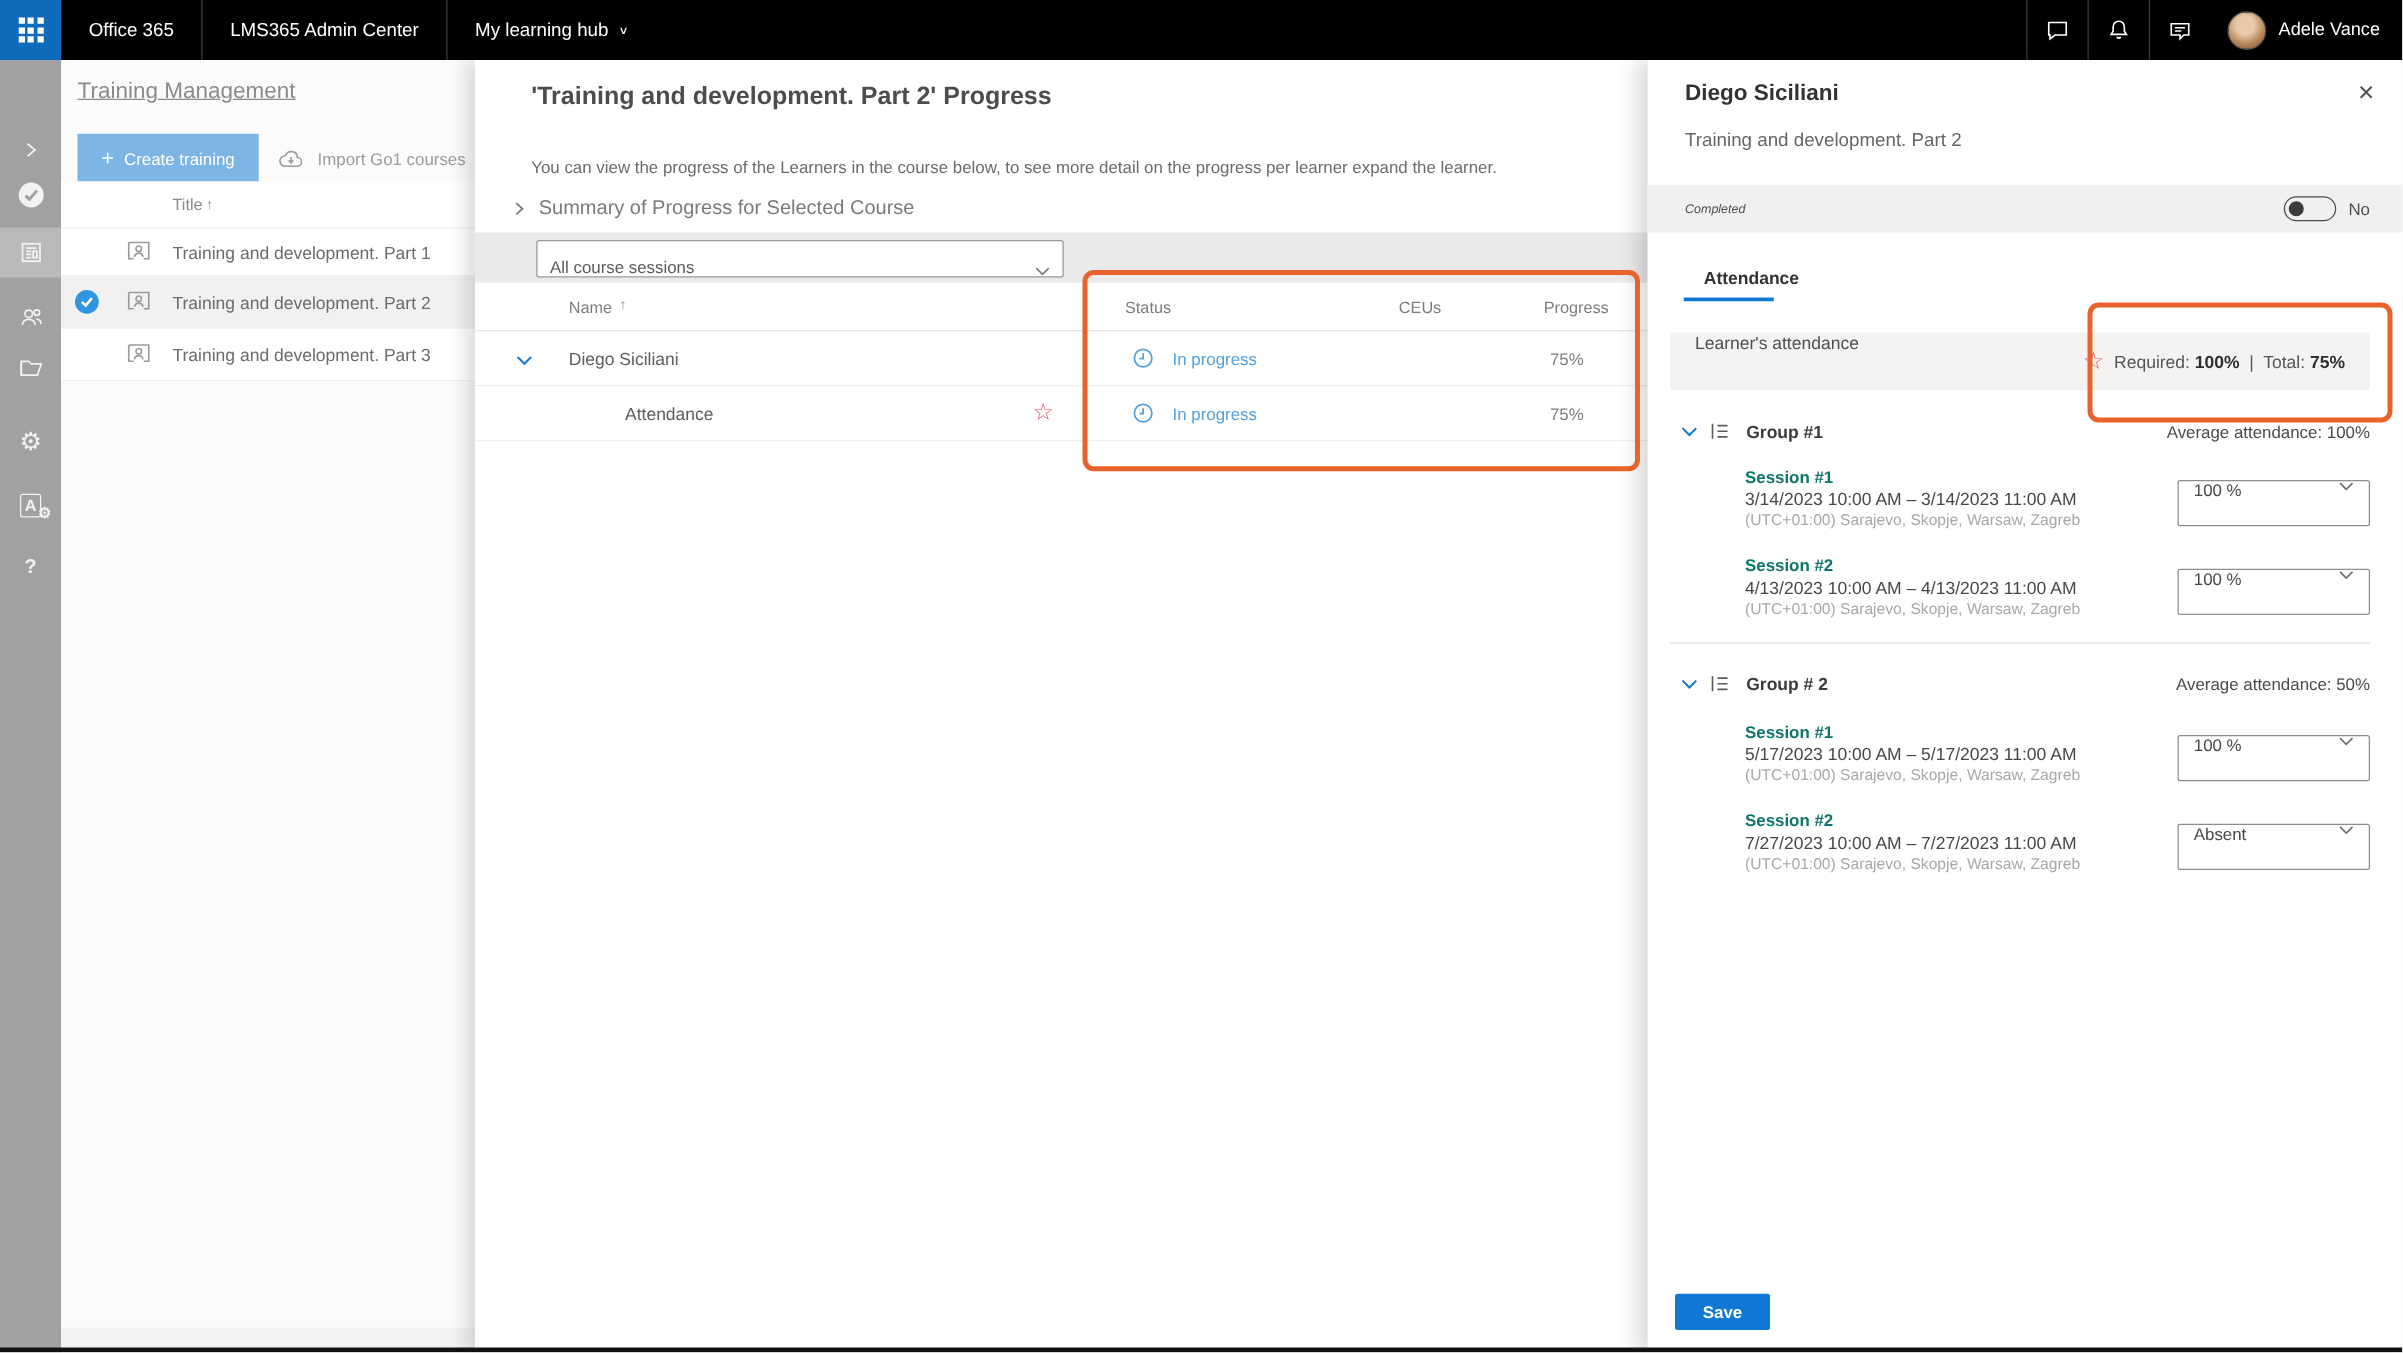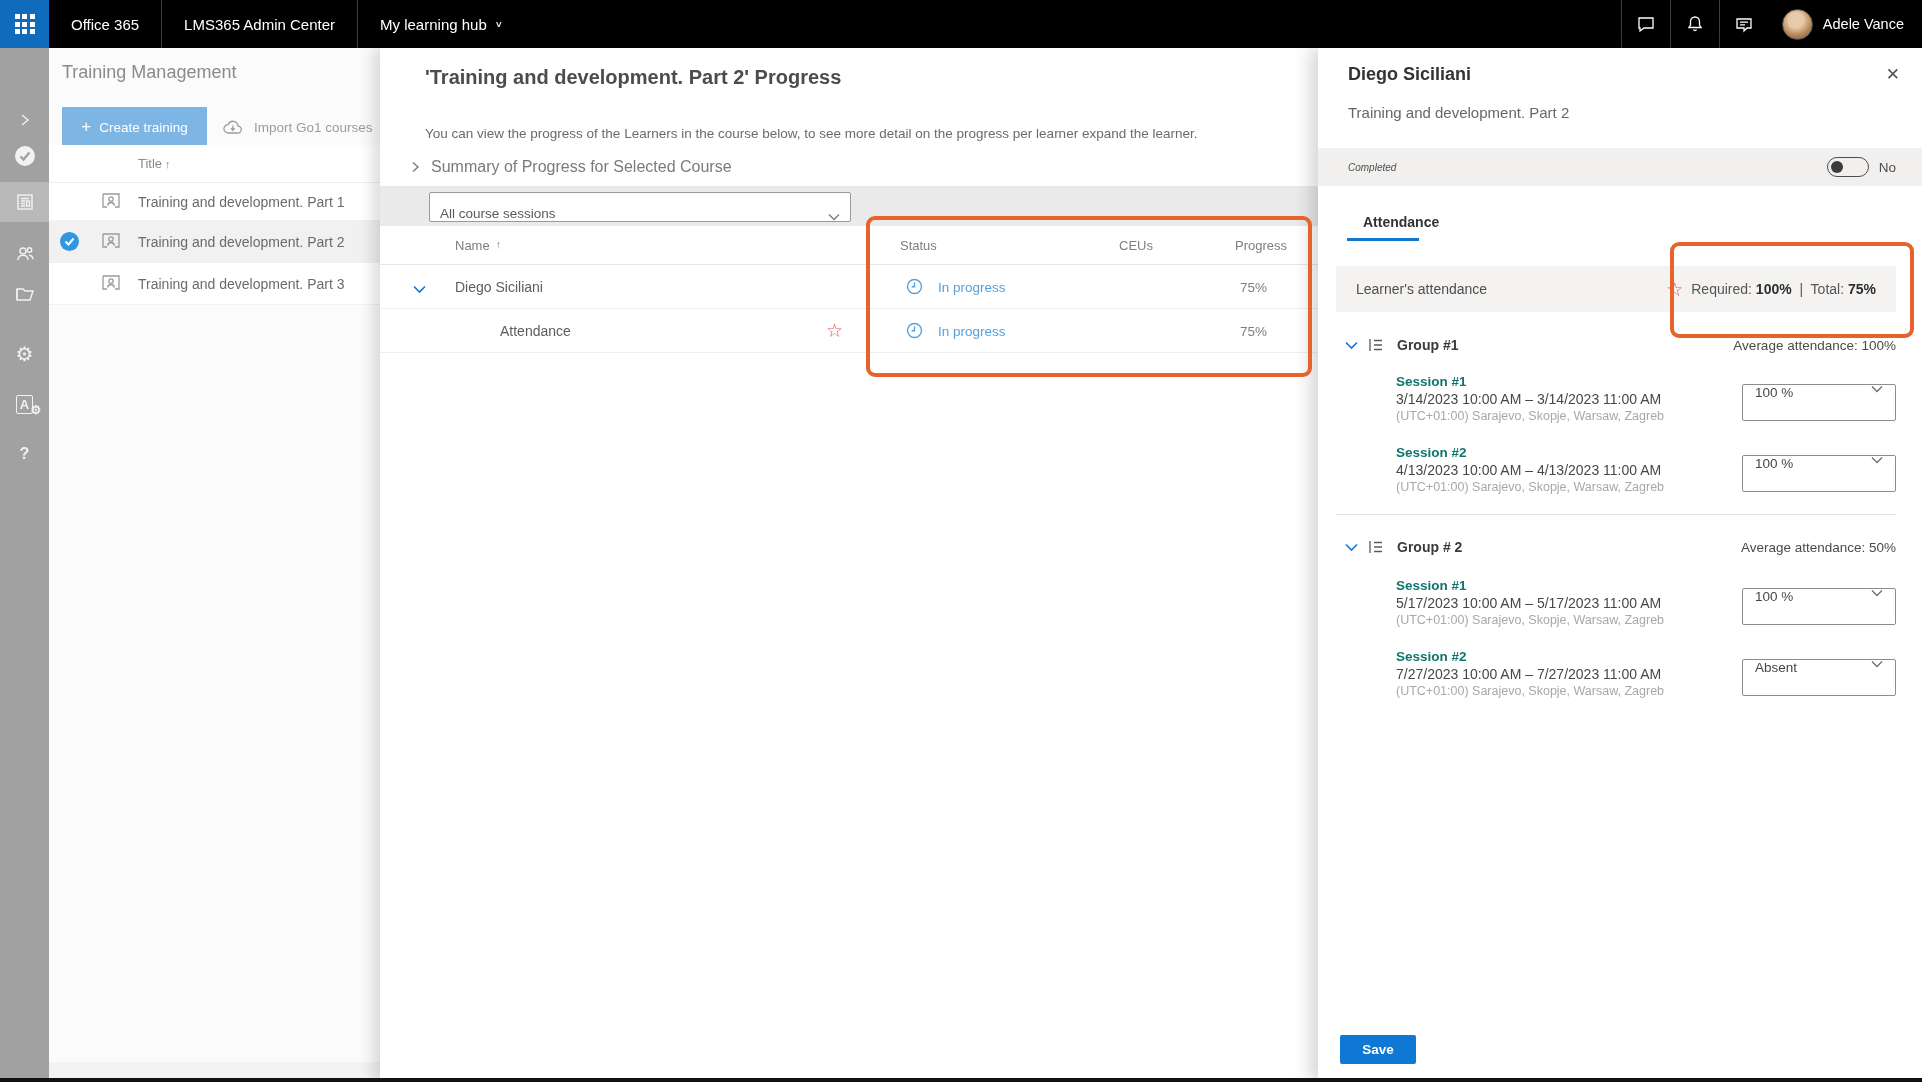--- a/index.html
+++ b/index.html
@@ -28,21 +28,21 @@
   .rail-ic { position:absolute; left:0; width:49px; height:40px; display:flex; align-items:center; justify-content:center; color:#f2f2f2; cursor:pointer; }
   .rail-ic svg { stroke:#f2f2f2; fill:none; stroke-width:1.4; }
   .rail-active { background:#b9b9b9; }
   .rail-glyph { font-size:20px; color:#f2f2f2; line-height:1; }
   .rail-help { font-size:16px; font-weight:bold; }
   .a-admin { font-size:13px; font-weight:bold; color:#f2f2f2; background:transparent; border:1.5px solid #f2f2f2; border-radius:2px; padding:1px 3px; position:relative; }
   .a-admin .mini-gear { position:absolute; right:-9px; bottom:-4px; font-size:12px; }
 
   
   .left-panel { position:absolute; left:49px; top:48px; width:331px; height:1034px; background:#fbfbfb; }
-  .lp-title { position:absolute; left:13px; top:14px; font-size:18px; color:#8b8b8b; }
+  .lp-title { position:absolute; left:13px; top:14px; font-size:18px; color:#8b8b8b;text-decoration:underline; }
   .lp-toolbar { position:absolute; left:13px; top:59px; height:40px; display:flex; align-items:center; }
   .btn-create { height:40px; width:145px; background:#7db6e5; color:#fff; font-size:13.5px; border:none;
     display:flex; align-items:center; justify-content:center; gap:8px; cursor:pointer; }
   .btn-create .plus { font-size:17px; font-weight:400; }
   .lp-tool { display:flex; align-items:center; gap:12px; color:#9c9c9c; font-size:13.5px; margin-left:16px; white-space:nowrap; cursor:pointer; }
   .lp-tool svg { stroke:#9c9c9c; fill:none; stroke-width:1.3; }
   .lp-hdr { position:absolute; left:0; top:97px; width:331px; height:38px; background:#fff; border-bottom:1px solid #efefef;
     display:flex; align-items:center; font-size:13px; color:#8a8a8a; }
   .lp-hdr .hdr-label { margin-left:89px; }
   .sort-arrow { font-size:11px; color:#8a8a8a; margin-left:3px; }
@@ -98,21 +98,21 @@
   .rp-band { position:absolute; left:0; top:100px; width:604px; height:38px; background:#f1f0ef;
     display:flex; align-items:center; }
   .rp-band .lbl { margin-left:30px; font-size:10px; color:#4e4e4e;font-style:italic; }
   .toggle-wrap { margin-left:auto; margin-right:26px; display:flex; align-items:center; gap:10px; }
   .toggle { width:42px; height:20px; border:1px solid #4d4d4d; border-radius:10px; position:relative; background:#f1f0ef; cursor:pointer; }
   .toggle .knob { position:absolute; left:3px; top:3px; width:12px; height:12px; border-radius:50%; background:#3c3c3c; }
   .toggle-no { font-size:13.5px; color:#4e4e4e; }
   .rp-tab { position:absolute; left:45px; top:166px; font-size:14px; font-weight:600; color:#333; cursor:pointer; }
   .rp-tabline { position:absolute; left:29px; top:190px; width:72px; height:3px; background:#0f78d4; }
   .rp-attbox { position:absolute; left:18px; top:218px; width:560px; height:46px; background:#f4f3f2; border-radius:2px;
-    display:flex; align-items:center; }
+    display:flex; }
   .rp-attbox .lbl { margin-left:20px; font-size:14px; color:#4e4e4e; }
   .rp-req { margin-left:auto; margin-right:20px; display:flex; align-items:center; gap:8px; font-size:14px; color:#555; white-space:nowrap; }
   .rp-req b { color:#2f2f2f; }
   .group-row { position:absolute; left:27px; width:551px; height:22px; display:flex; align-items:center; }
   .group-row .gchev { cursor:pointer; display:flex; }
   .group-row .gchev svg { stroke:#0f78d4; fill:none; stroke-width:1.6; }
   .glist { margin-left:10px; display:flex; }
   .glist svg { stroke:#5a5a5a; fill:none; stroke-width:1.3; }
   .gname { margin-left:13px; font-size:14px; font-weight:600; color:#3b3b3b; }
   .gavg { margin-left:auto; font-size:13.5px; color:#4a4a4a; }

